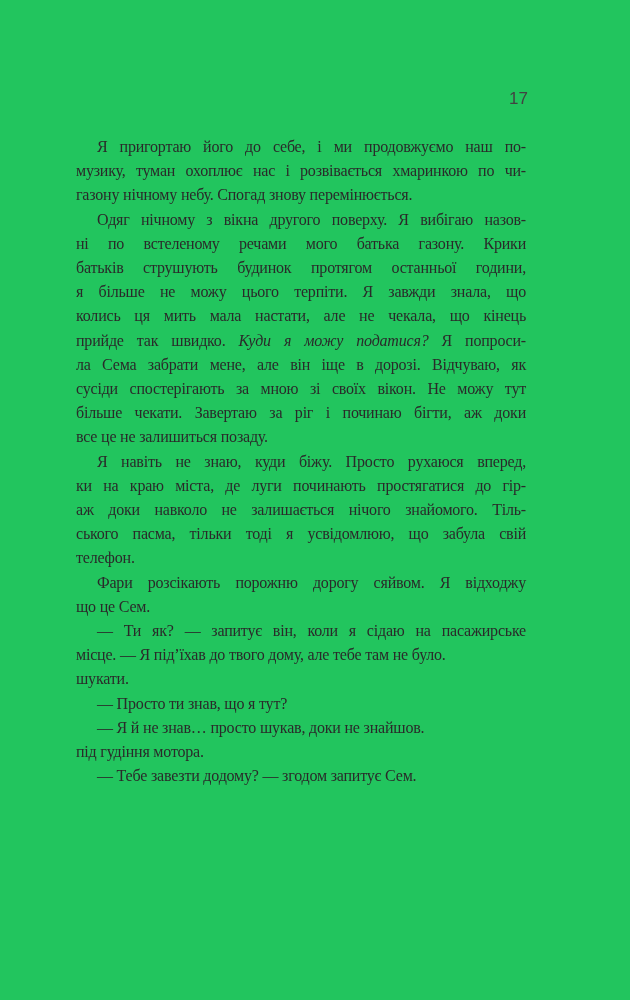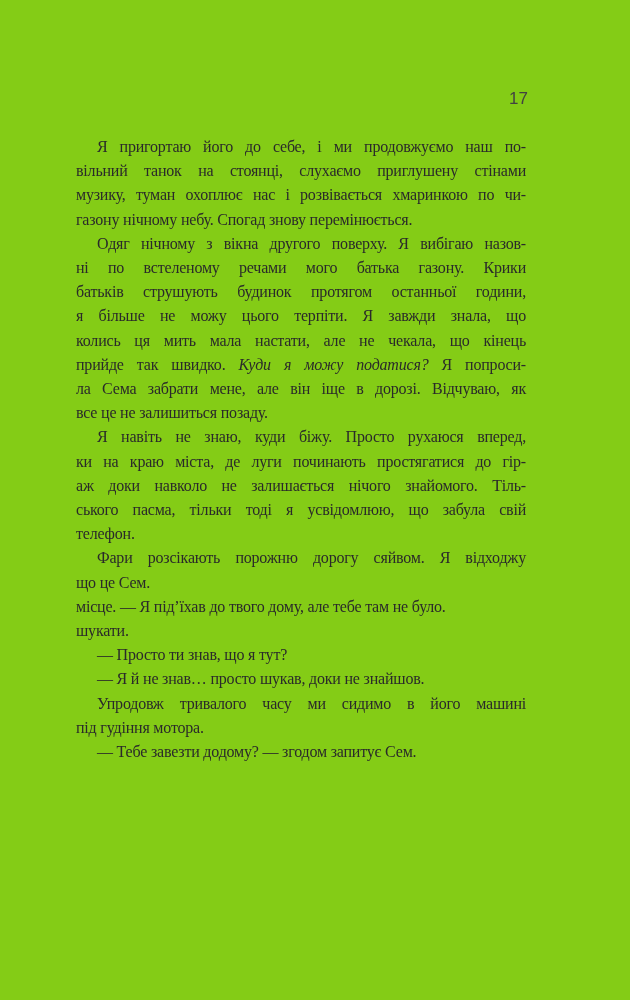--- a/index.html
+++ b/index.html
@@ -4,21 +4,21 @@
 <style>
   html, body {
     margin: 0;
     padding: 0;
     background: #ffffff;
   }
   .page {
     position: relative;
     width: 630px;
     height: 1000px;
-    background: #84cc16;
+    background: #22c55e;
     overflow: hidden;
     font-family: "Liberation Serif", "DejaVu Serif", serif;
   }
   .page-number {
     position: absolute;
     top: 90px;
     left: 78px;
     width: 450px;
     text-align: right;
     font-family: "Liberation Sans", "DejaVu Sans", sans-serif;
@@ -53,58 +53,59 @@
   }
 </style>
 </head>
 <body>
 
 <div class="page">
   <div class="page-number">17</div>
   <div class="text-block">
       <div class="paragraph">
         <div class="line first">Я пригортаю його до себе, і ми продовжуємо наш по-</div>
-        <div class="line">вільний танок на стоянці, слухаємо приглушену стінами</div>
         <div class="line">музику, туман охоплює нас і розвівається хмаринкою по чи-</div>
         <div class="line plast">газону нічному небу. Спогад знову перемінюється.</div>
       </div>
       <div class="paragraph">
         <div class="line first">Одяг нічному з вікна другого поверху. Я вибігаю назов-</div>
         <div class="line">ні по встеленому речами мого батька газону. Крики</div>
         <div class="line">батьків струшують будинок протягом останньої години,</div>
         <div class="line">я більше не можу цього терпіти. Я завжди знала, що</div>
         <div class="line">колись ця мить мала настати, але не чекала, що кінець</div>
         <div class="line">прийде так швидко. <span class="italic">Куди я можу податися?</span> Я попроси-</div>
         <div class="line">ла Сема забрати мене, але він іще в дорозі. Відчуваю, як</div>
+        <div class="line">сусіди спостерігають за мною зі своїх вікон. Не можу тут</div>
+        <div class="line">більше чекати. Завертаю за ріг і починаю бігти, аж доки</div>
         <div class="line plast">все це не залишиться позаду.</div>
       </div>
       <div class="paragraph">
         <div class="line first">Я навіть не знаю, куди біжу. Просто рухаюся вперед,</div>
         <div class="line">ки на краю міста, де луги починають простягатися до гір-</div>
         <div class="line">аж доки навколо не залишається нічого знайомого. Тіль-</div>
         <div class="line">ського пасма, тільки тоді я усвідомлюю, що забула свій</div>
         <div class="line plast">телефон.</div>
       </div>
       <div class="paragraph">
         <div class="line first">Фари розсікають порожню дорогу сяйвом. Я відходжу</div>
         <div class="line plast">що це Сем.</div>
       </div>
       <div class="paragraph">
+        <div class="line first">— Ти як? — запитує він, коли я сідаю на пасажирське</div>
         <div class="line plast">місце. — Я під’їхав до твого дому, але тебе там не було.</div>
       </div>
       <div class="paragraph">
         <div class="line plast">шукати.</div>
       </div>
       <div class="paragraph">
         <div class="line first plast">— Просто ти знав, що я тут?</div>
       </div>
       <div class="paragraph">
         <div class="line first plast">— Я й не знав… просто шукав, доки не знайшов.</div>
       </div>
       <div class="paragraph">
-        <div class="line first">Упродовж тривалого часу ми сидимо в його машині</div>
         <div class="line plast">під гудіння мотора.</div>
       </div>
       <div class="paragraph">
         <div class="line first plast">— Тебе завезти додому? — згодом запитує Сем.</div>
       </div>
     </div>
 </div>
 
 </body></html>

